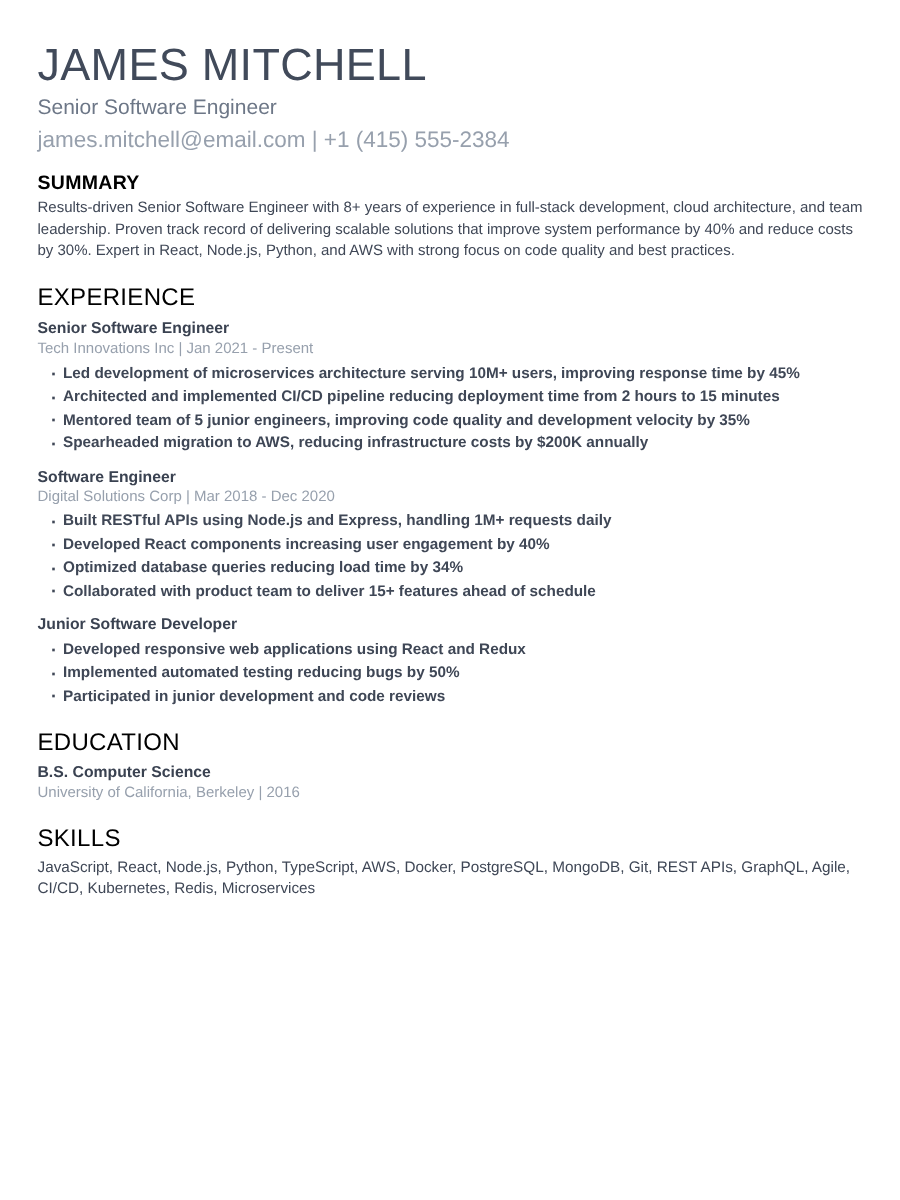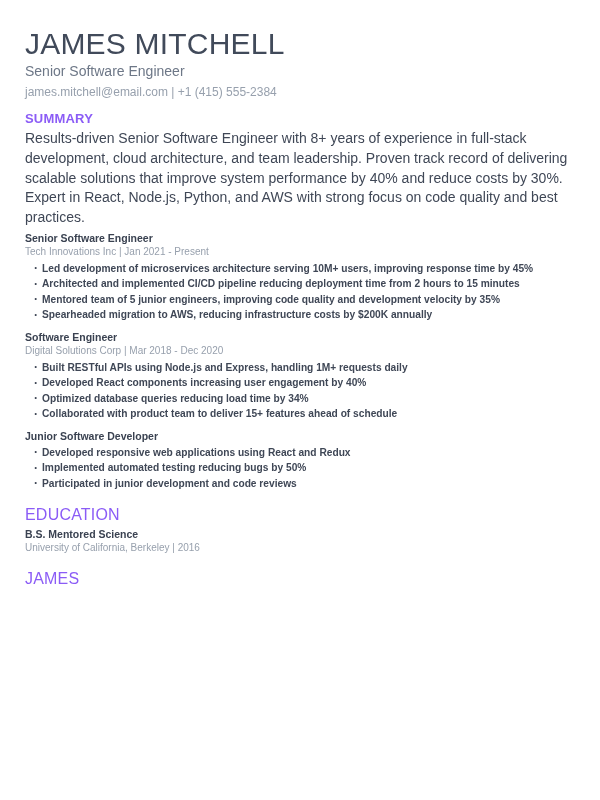--- a/index.html
+++ b/index.html
@@ -34,53 +34,53 @@
     margin: 0 0 3px 0;
   }
   .resume-headline {
     font-size: 14px;
     font-weight: 400;
     color: #6d7787;
     line-height: 1.2;
     margin: 0 0 5px 0;
   }
   .resume-contact {
-    font-size: 12px;
+    font-size: 15px;
     font-weight: 400;
     color: #97a0ad;
     line-height: 1.2;
     margin: 0;
   }
 
   
   .section {
     margin: 0;
   }
   .section-heading {
-    color: #8b5cf6;
+    color: #000000;
     margin: 0;
   }
   .section-heading.is-bold {
     font-size: 13px;
     font-weight: bold;
     letter-spacing: 0.2px;
     line-height: 1.25;
     padding-top: 11px;
   }
   .section-heading.is-light {
     font-size: 16px;
     font-weight: 400;
     letter-spacing: 0.2px;
     line-height: 1.25;
     padding-top: 14px;
   }
 
   
   .summary-text {
-    font-size: 14px;
+    font-size: 10px;
     line-height: 1.42;
     color: #3f4756;
     margin: 2px 0 0 0;
     text-align: left;
   }
 
   .job {
     margin-top: 7px;
   }
   .job:first-of-type {
@@ -155,20 +155,21 @@
     <div class="resume-headline">Senior Software Engineer</div>
     <div class="resume-contact">james.mitchell@email.com | +1 (415) 555-2384</div>
   </header>
 
   <section class="section">
     <h2 class="section-heading is-bold">SUMMARY</h2>
     <p class="summary-text">Results-driven Senior Software Engineer with 8+ years of experience in full-stack development, cloud architecture, and team leadership. Proven track record of delivering scalable solutions that improve system performance by 40% and reduce costs by 30%. Expert in React, Node.js, Python, and AWS with strong focus on code quality and best practices.</p>
   </section>
 
   <section class="section">
+    <h2 class="section-heading is-light">EXPERIENCE</h2>
 
     <div class="job">
       <div class="job-title">Senior Software Engineer</div>
       <div class="job-meta">Tech Innovations Inc | Jan 2021 - Present</div>
       <ul class="bullets">
         <li>Led development of microservices architecture serving 10M+ users, improving response time by 45%</li>
         <li>Architected and implemented CI/CD pipeline reducing deployment time from 2 hours to 15 minutes</li>
         <li>Mentored team of 5 junior engineers, improving code quality and development velocity by 35%</li>
         <li>Spearheaded migration to AWS, reducing infrastructure costs by $200K annually</li>
       </ul>
@@ -190,21 +191,22 @@
       <ul class="bullets">
         <li>Developed responsive web applications using React and Redux</li>
         <li>Implemented automated testing reducing bugs by 50%</li>
         <li>Participated in junior development and code reviews</li>
       </ul>
     </div>
   </section>
 
   <section class="section">
     <h2 class="section-heading is-light">EDUCATION</h2>
-    <div class="edu-degree">B.S. Mentored Science</div>
+    <div class="edu-degree">B.S. Computer Science</div>
     <div class="edu-school">University of California, Berkeley | 2016</div>
   </section>
 
   <section class="section">
-    <h2 class="section-heading is-light">JAMES</h2>
+    <h2 class="section-heading is-light">SKILLS</h2>
+    <p class="skills-text">JavaScript, React, Node.js, Python, TypeScript, AWS, Docker, PostgreSQL, MongoDB, Git, REST APIs, GraphQL, Agile, CI/CD, Kubernetes, Redis, Microservices</p>
   </section>
 
 </div>
 
 </body></html>

